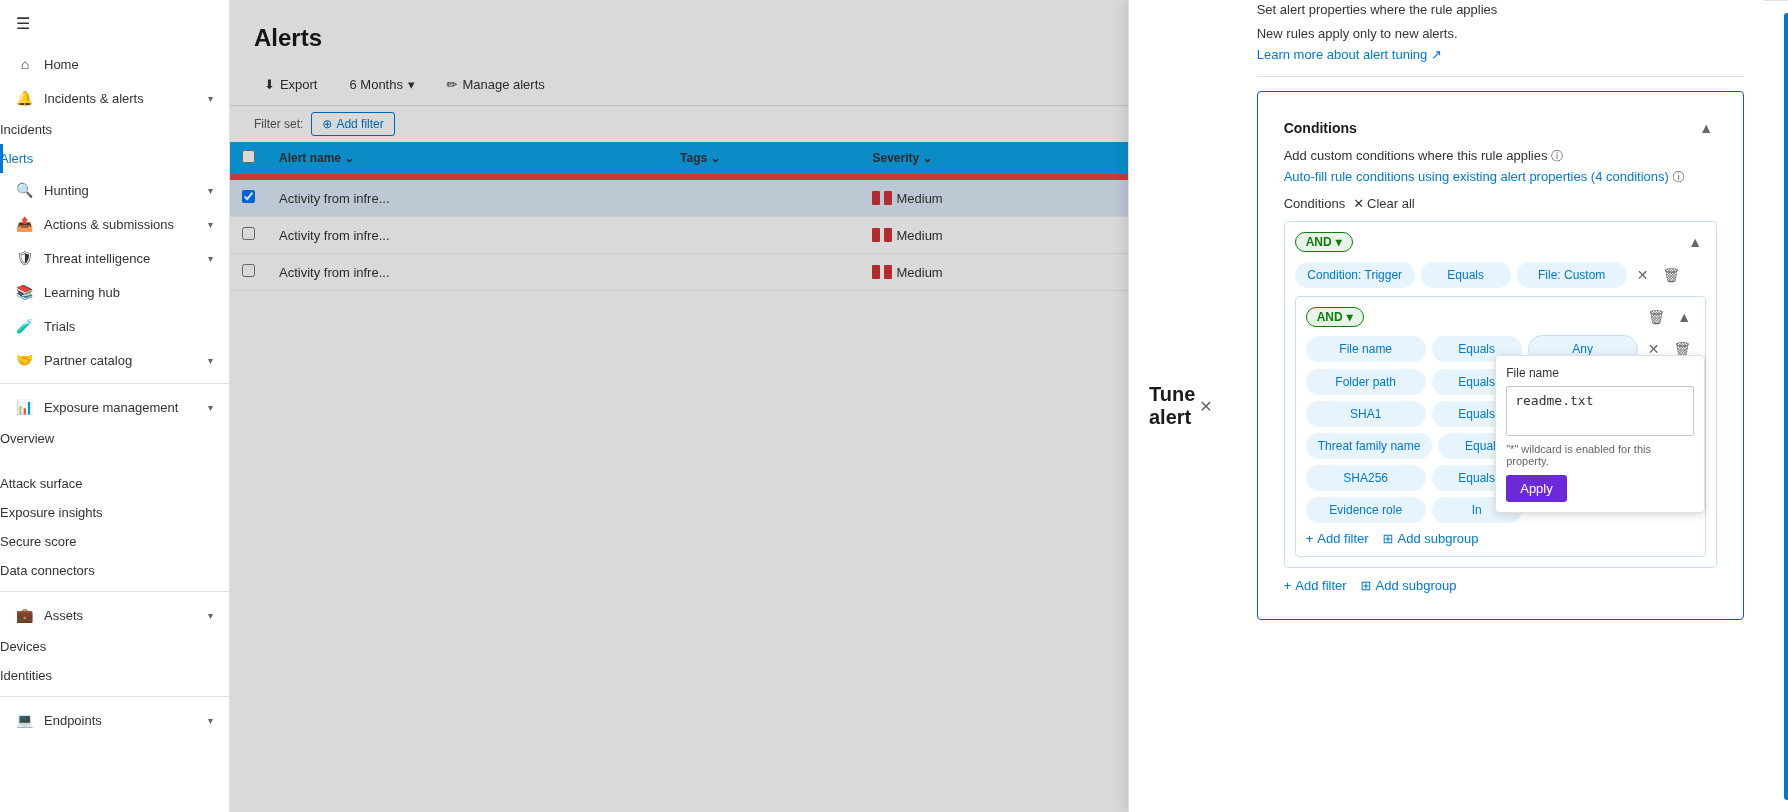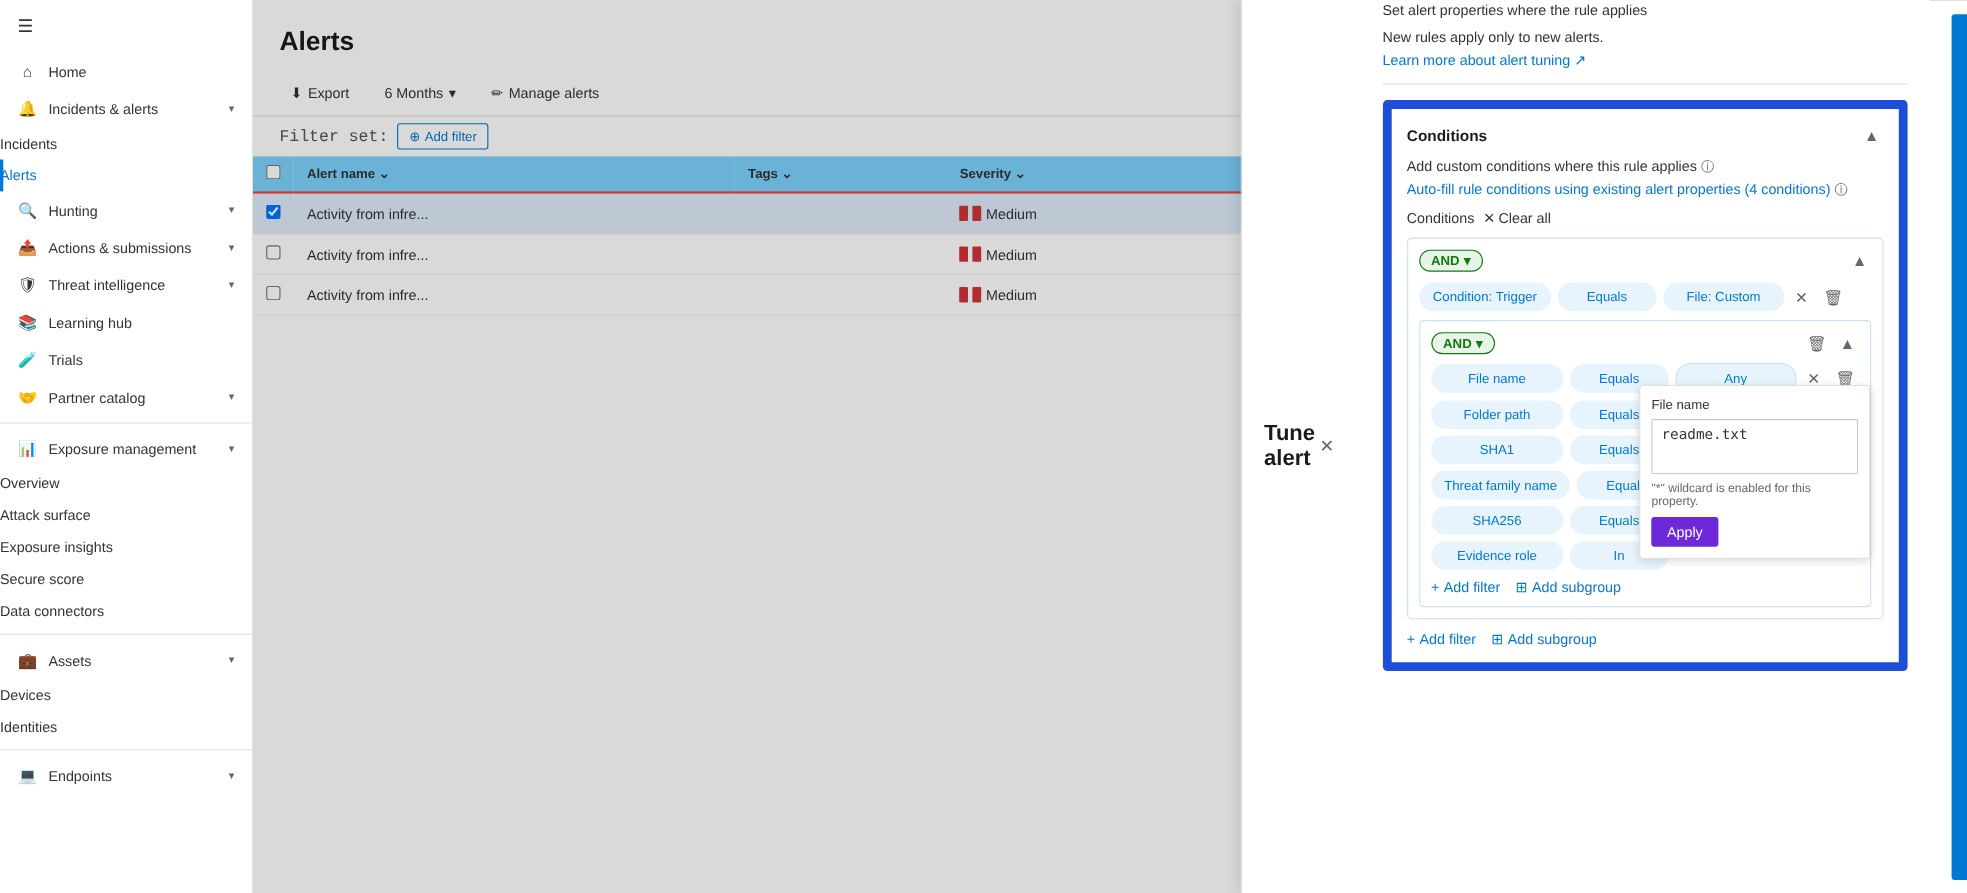--- a/index.html
+++ b/index.html
@@ -86,21 +86,21 @@
       color: #333;
       font-size: 13px;
       border-radius: 3px;
     }
     .filter-bar {
       display: flex;
       align-items: center;
       padding: 6px 24px;
       gap: 8px;
     }
-    .filter-label { color: #555; font-size: 15px; font-family: Liberation Mono, monospace; }
+    .filter-label { color: #555; font-size: 12px; }
     .add-filter-btn {
       display: flex;
       align-items: center;
       gap: 4px;
       padding: 4px 10px;
       border: 1px solid #0078d4;
       background: #fff;
       color: #0078d4;
       border-radius: 3px;
       cursor: pointer;
@@ -108,22 +108,22 @@
     }
 
     
     .alerts-table { width: 100%; border-collapse: collapse; }
     .alerts-table th {
       padding: 8px 12px;
       text-align: left;
       font-size: 12px;
       font-weight: 600;
       color: #333;
-      border-bottom: 2px solid #ef4444;
-      background: #7dd3fc;
+      border-bottom: 6px solid #ef4444;
+      background: #0ea5e9;
     }
     .alerts-table td {
       padding: 10px 12px;
       font-size: 13px;
       border-bottom: 1px solid #f0f0f0;
       color: #333;
     }
     .alerts-table tr.selected-row { background: #deecf9; }
     .checkbox-cell { width: 32px; }
     .checkbox-cell input[type=checkbox] { cursor: pointer; }
@@ -173,23 +173,23 @@
       color: #666;
       padding: 4px;
     }
     .panel-body { padding: 0 20px 20px 20px; flex: 1; }
     .panel-description { font-size: 13px; color: #333; line-height: 1.5; margin-bottom: 4px; }
     .panel-link { color: #0078d4; text-decoration: none; font-size: 13px; }
     .panel-divider { height: 1px; background: #e0e0e0; margin: 14px 0; }
 
     
     .conditions-box {
-      border: 8px solid #1d4ed8;
+      border: 1px solid #1d4ed8;
       border-radius: 4px;
-      padding: 14px;
+      padding: 26px;
       margin-top: 8px;
     }
     .conditions-header {
       display: flex;
       align-items: center;
       justify-content: space-between;
       margin-bottom: 10px;
     }
     .conditions-title { font-size: 14px; font-weight: 600; color: #1b1b1b; }
     .conditions-meta { font-size: 13px; color: #333; margin-bottom: 4px; }
@@ -435,21 +435,21 @@
   <div class="sidebar-divider"></div>
 
   <div class="sidebar-item">
     <span class="icon">📊</span>
     <span>Exposure management</span>
     <span class="chevron">▾</span>
   </div>
   <div class="sidebar-child" style="position:relative;">
     <span>Overview</span>
   </div>
-  <div class="sidebar-child" style="position:relative;">
+  <div class="sidebar-child" style="position:relative;margin-top:16px;">
     <span>Attack surface</span>
   </div>
   <div class="sidebar-child" style="position:relative;">
     <span>Exposure insights</span>
   </div>
   <div class="sidebar-child" style="position:relative;">
     <span>Secure score</span>
   </div>
   <div class="sidebar-child" style="position:relative;">
     <span>Data connectors</span>

